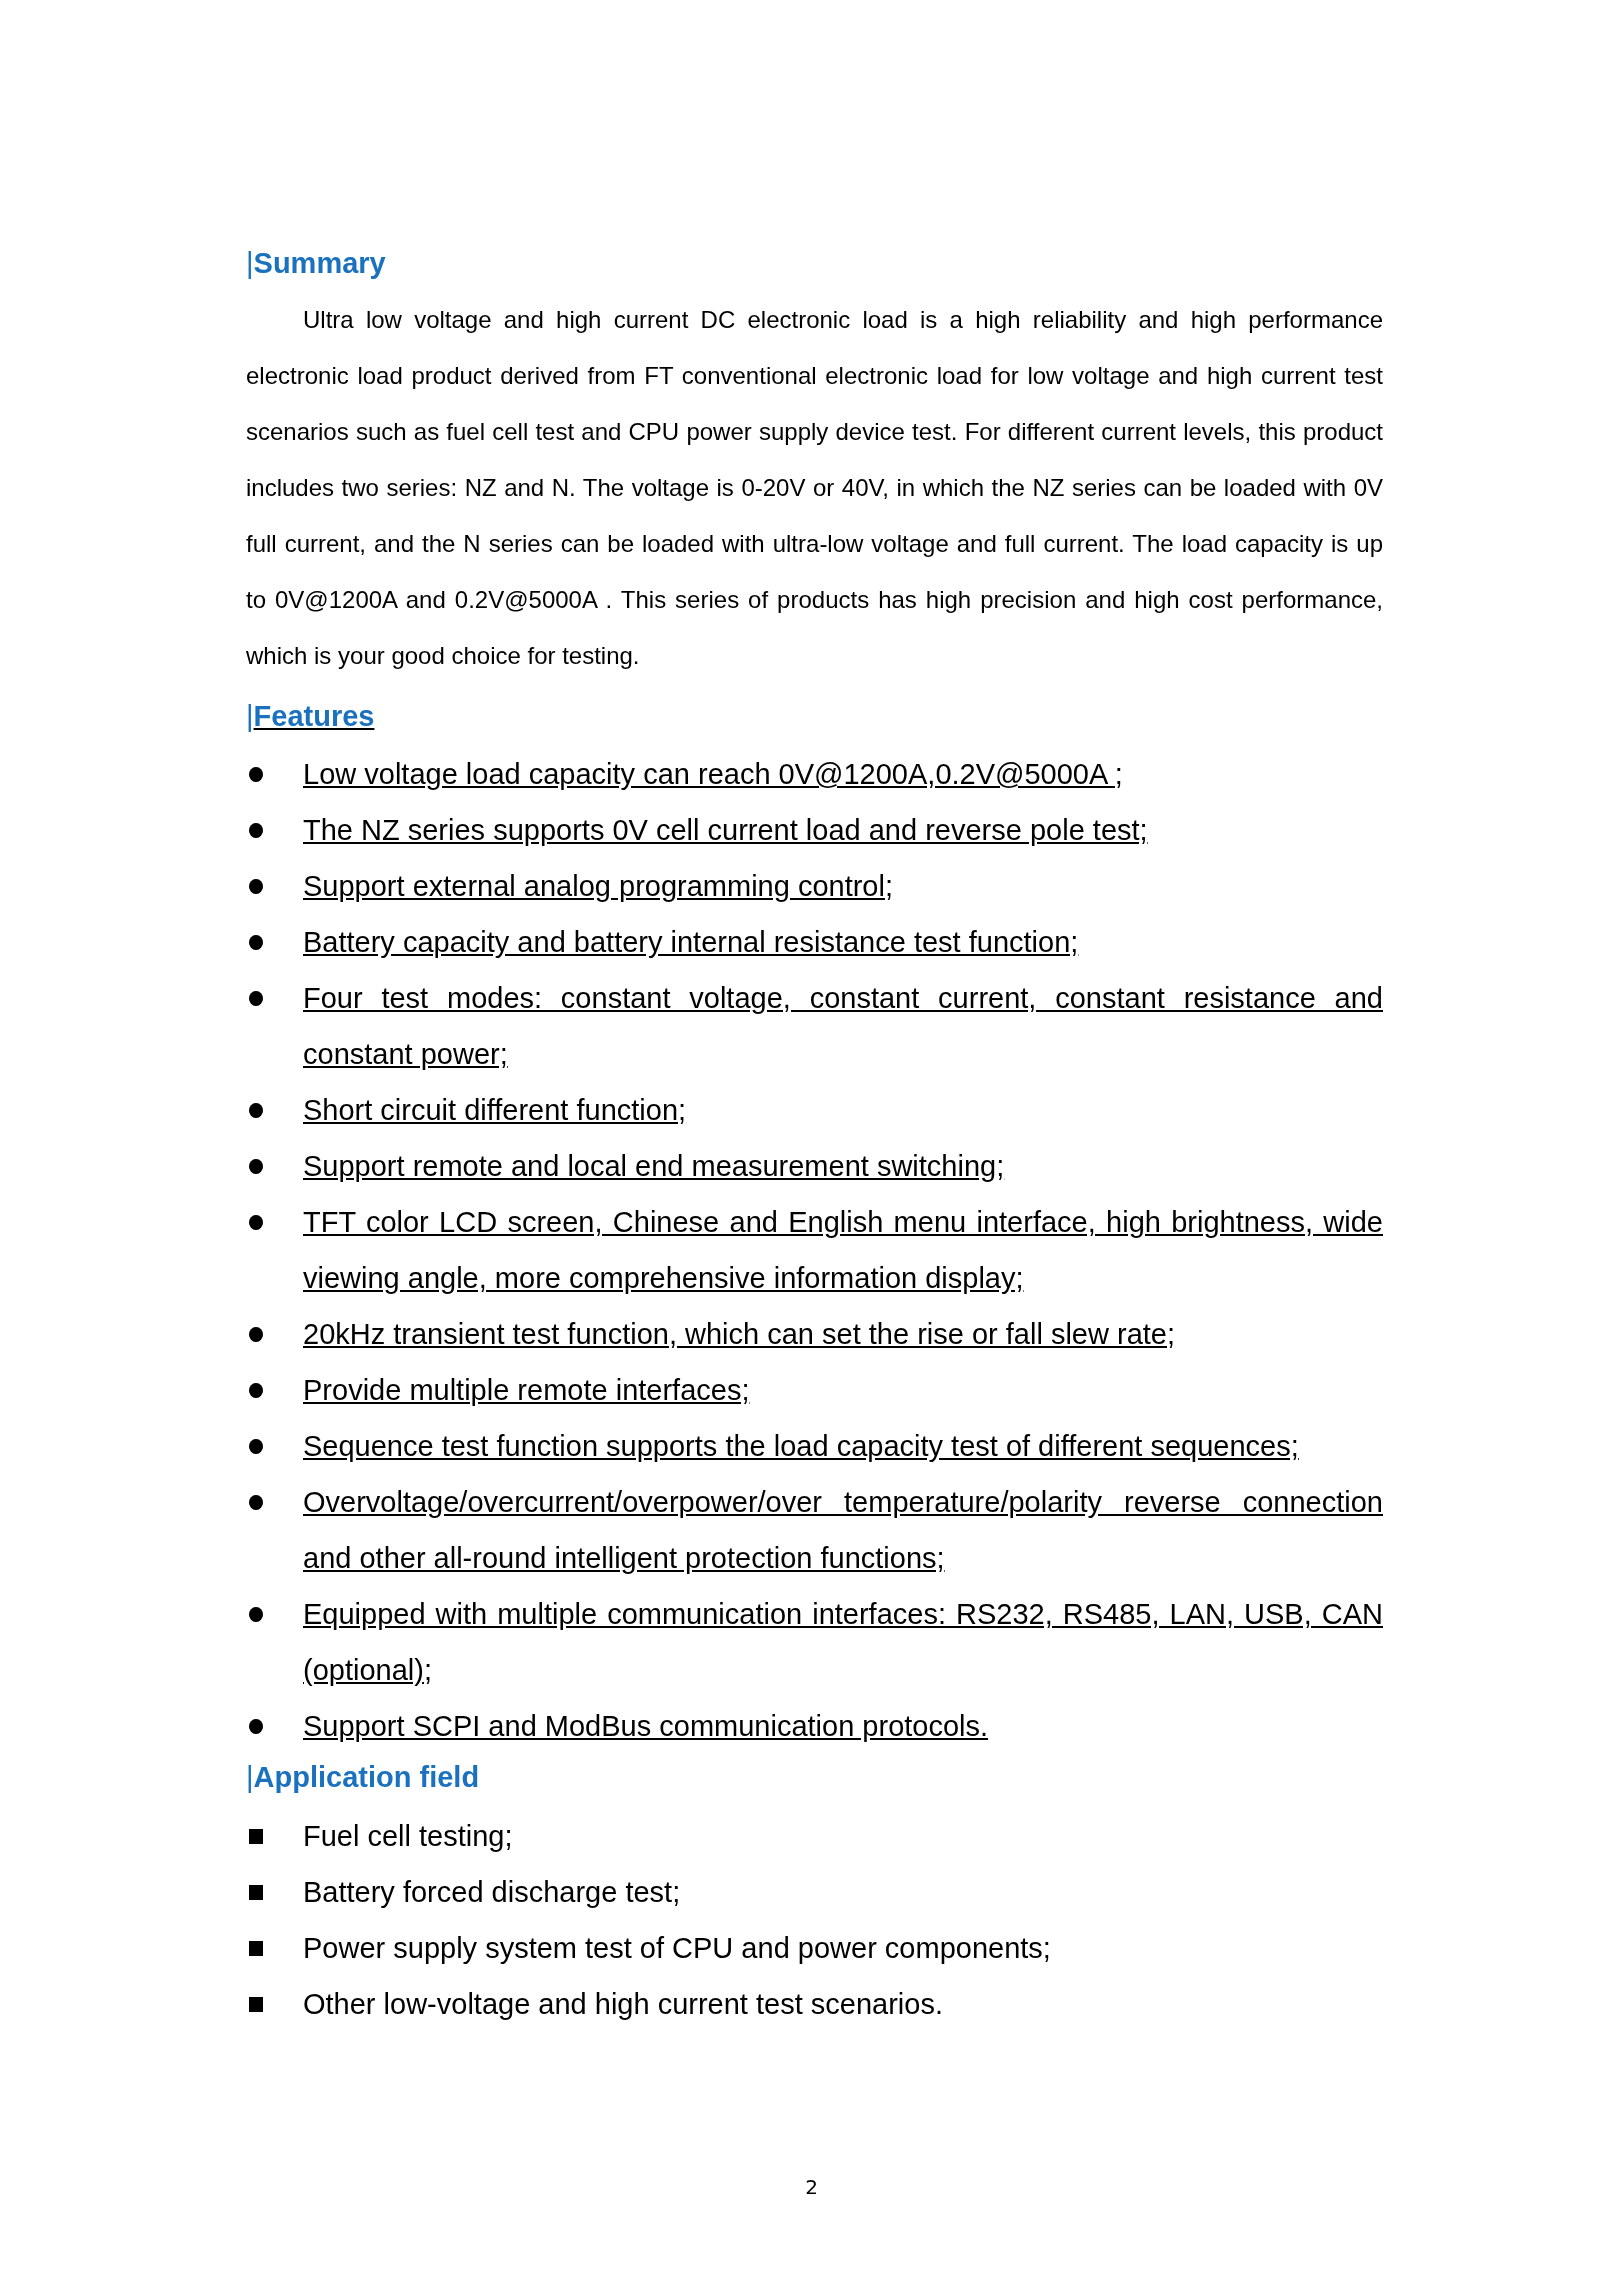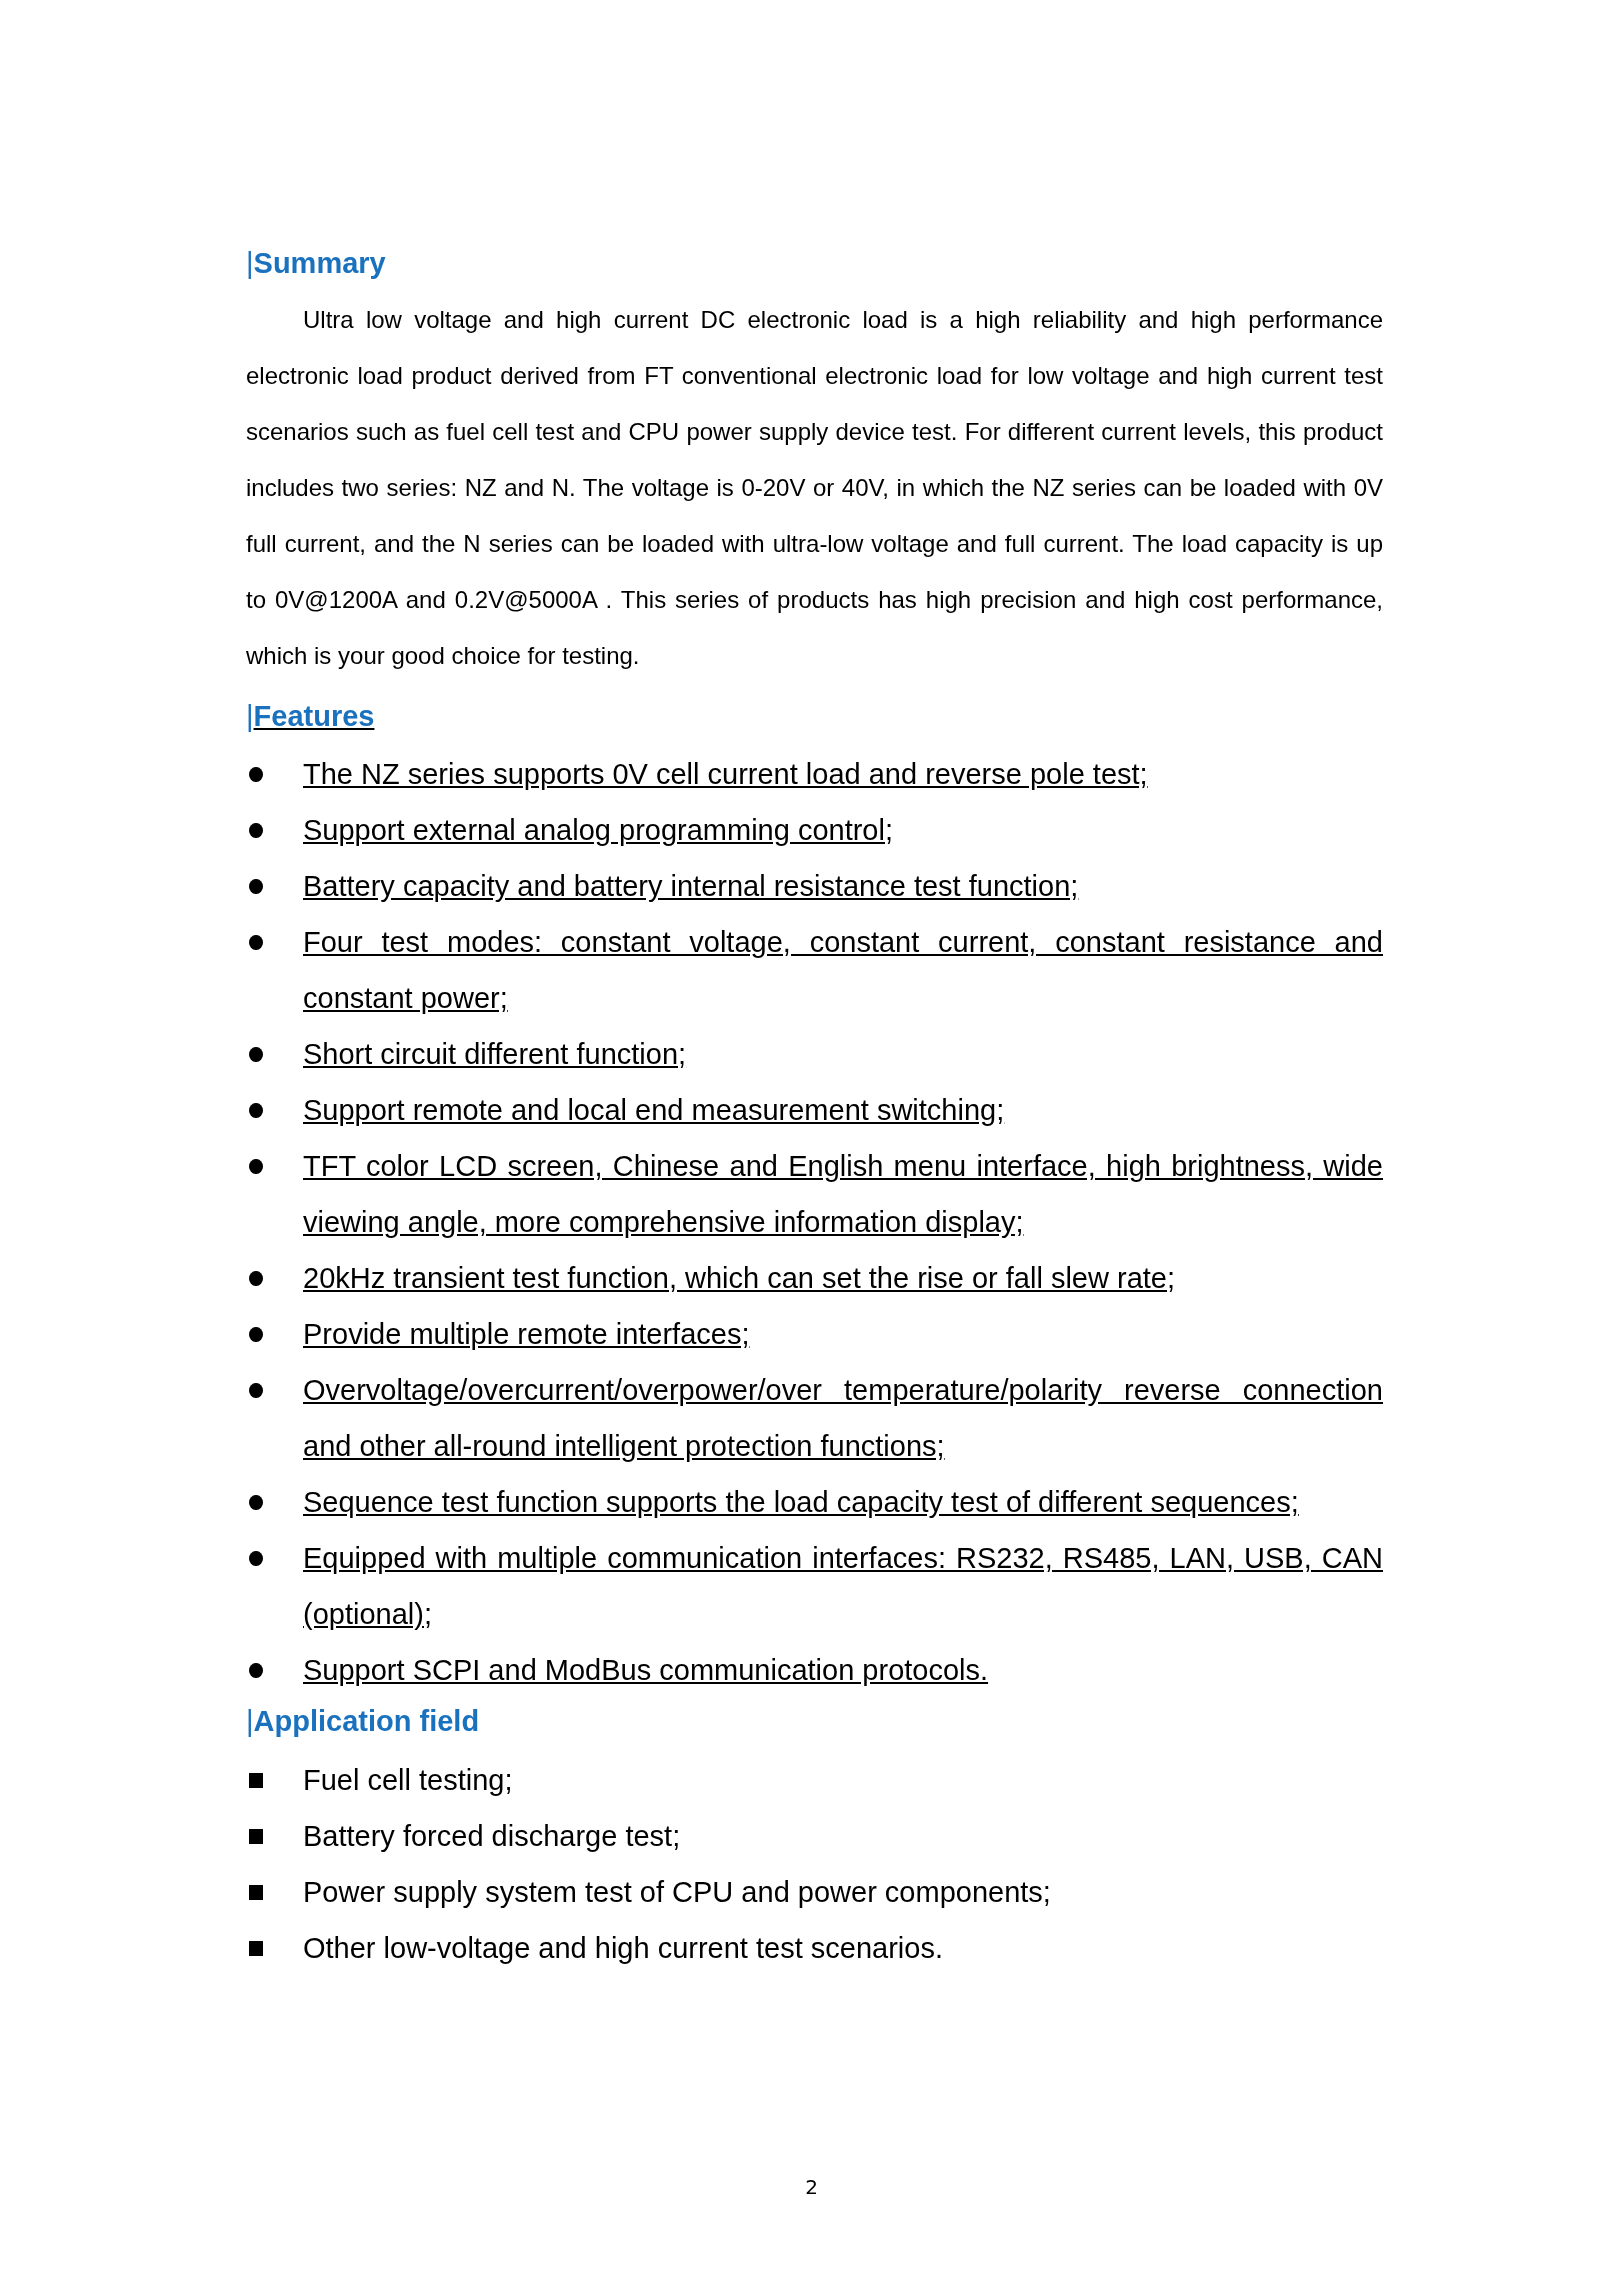--- a/index.html
+++ b/index.html
@@ -44,20 +44,23 @@
   <section>
     <h2 class="heading"><span class="bar">|</span><span>Summary</span></h2>
     <p class="para">Ultra low voltage and high current DC electronic load is a high reliability and high performance electronic load product derived from FT conventional electronic load for low voltage and high current test scenarios such as fuel cell test and CPU power supply device test. For different current levels, this product includes two series: NZ and N. The voltage is 0-20V or 40V, in which the NZ series can be loaded with 0V full current, and the N series can be loaded with ultra-low voltage and full current. The load capacity is up to 0V@1200A and 0.2V@5000A . This series of products has high precision and high cost performance, which is your good choice for testing.</p>
   </section>
 
   <section class="sec-features">
     <h2 class="heading"><span class="bar">|</span><span>Features</span></h2>
     <ul class="list">
       <li><span class="marker">
             <span class="dot"></span>
+          </span><span>Low voltage load capacity can reach 0V@1200A,0.2V@5000A ;</span></li>
+      <li><span class="marker">
+            <span class="dot"></span>
           </span><span>The NZ series supports 0V cell current load and reverse pole test;</span></li>
       <li><span class="marker">
             <span class="dot"></span>
           </span><span>Support external analog programming control;</span></li>
       <li><span class="marker">
             <span class="dot"></span>
           </span><span>Battery capacity and battery internal resistance test function;</span></li>
       <li><span class="marker">
             <span class="dot"></span>
           </span><span>Four test modes: constant voltage, constant current, constant resistance and constant power;</span></li>
@@ -71,24 +74,24 @@
             <span class="dot"></span>
           </span><span>TFT color LCD screen, Chinese and English menu interface, high brightness, wide viewing angle, more comprehensive information display;</span></li>
       <li><span class="marker">
             <span class="dot"></span>
           </span><span>20kHz transient test function, which can set the rise or fall slew rate;</span></li>
       <li><span class="marker">
             <span class="dot"></span>
           </span><span>Provide multiple remote interfaces;</span></li>
       <li><span class="marker">
             <span class="dot"></span>
-          </span><span>Overvoltage/overcurrent/overpower/over temperature/polarity reverse connection and other all-round intelligent protection functions;</span></li>
+          </span><span>Sequence test function supports the load capacity test of different sequences;</span></li>
       <li><span class="marker">
             <span class="dot"></span>
-          </span><span>Sequence test function supports the load capacity test of different sequences;</span></li>
+          </span><span>Overvoltage/overcurrent/overpower/over temperature/polarity reverse connection and other all-round intelligent protection functions;</span></li>
       <li><span class="marker">
             <span class="dot"></span>
           </span><span>Equipped with multiple communication interfaces: RS232, RS485, LAN, USB, CAN (optional);</span></li>
       <li><span class="marker">
             <span class="dot"></span>
           </span><span>Support SCPI and ModBus communication protocols.</span></li>
     </ul>
   </section>
 
   <section class="sec-app">

